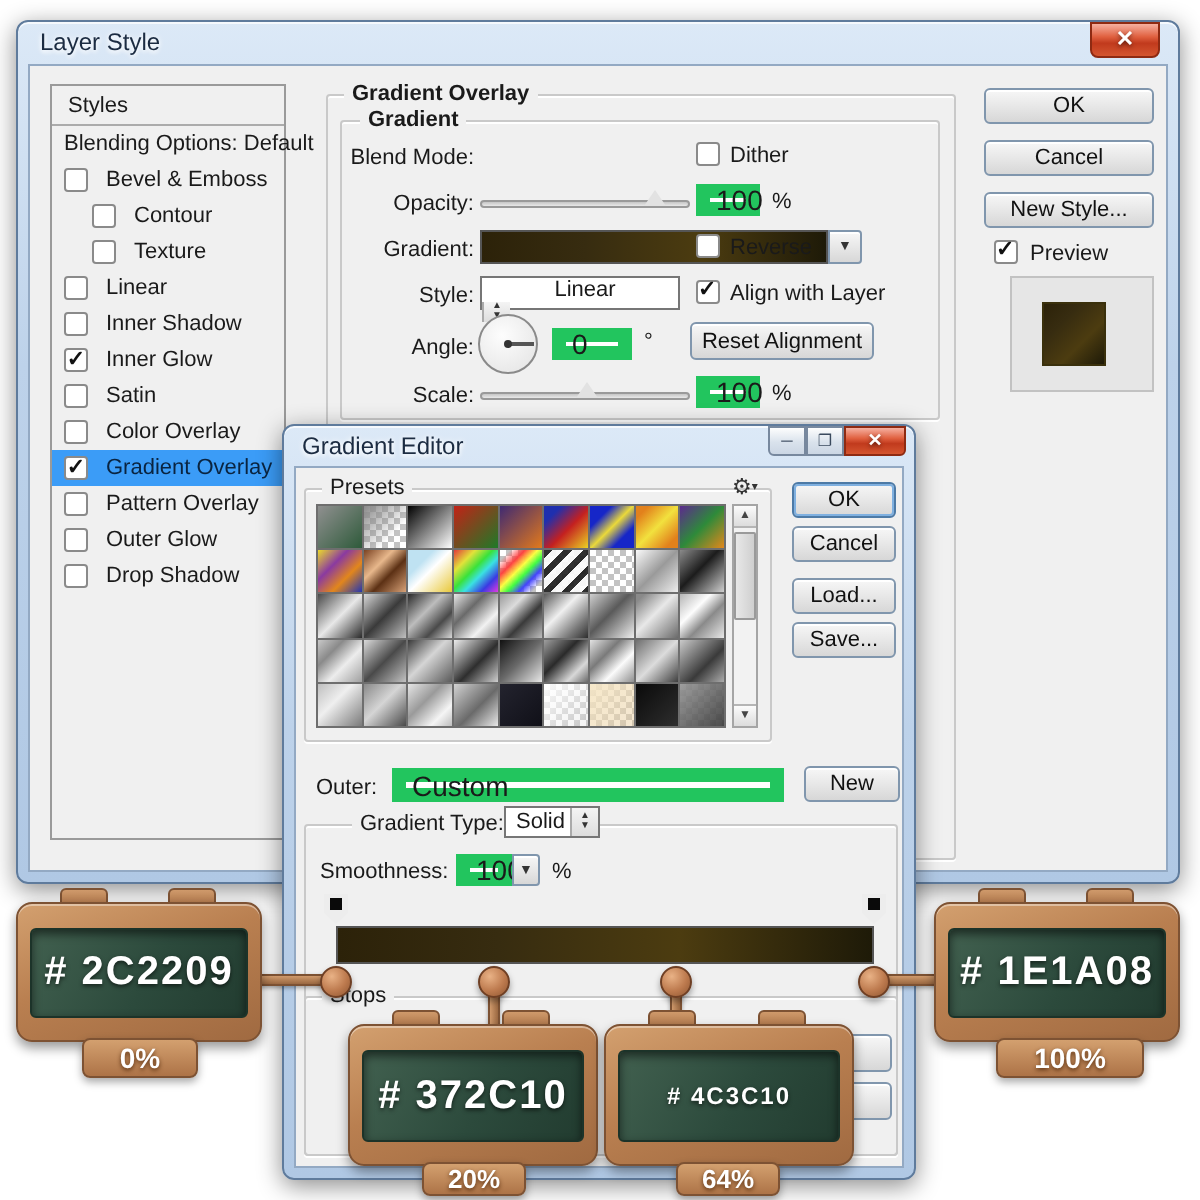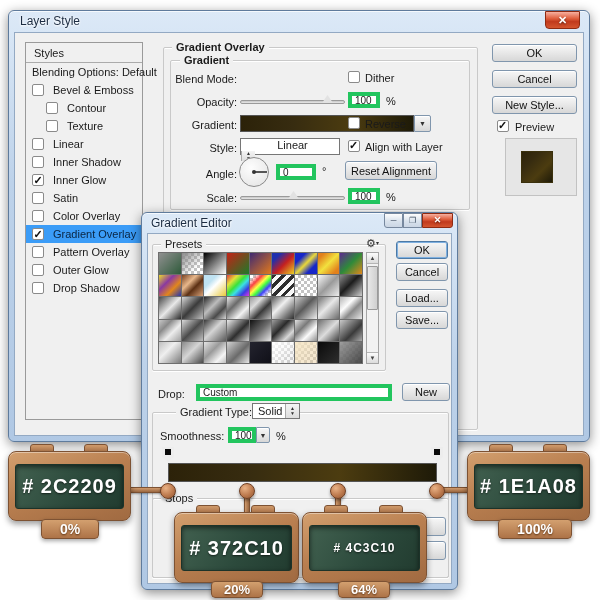--- a/index.html
+++ b/index.html
@@ -31,21 +31,21 @@
            box-shadow:inset 0 1px 0 #fff, 0 1px 0 #fff; }
   .glabel { position:absolute; background:#f0f0f0; padding:0 4px; font-size:11px; white-space:nowrap; }
   .glabel.bold { font-weight:bold; }
 
   
   .btn { position:absolute; display:flex; align-items:center; justify-content:center;
          background:linear-gradient(180deg,#f7f7f7,#e9e9e9 45%,#d7d7d7);
          border:1px solid #8096ad; border-radius:3px; font-size:11px; color:#111;
          box-shadow:inset 0 1px 0 #fff; }
   .btn.default { box-shadow:inset 0 0 0 1px #7fb0e0, inset 0 1px 0 #fff; border-color:#4d7aa6; }
-  .input { position:absolute; background:#fff; border:4px solid #22c55e; font-size:10px;
+  .input { position:absolute; background:#fff; border:7px solid #22c55e; font-size:14px;
            padding:1px 3px; display:flex; align-items:center; }
   .dd { position:absolute; background:#fff; border:1px solid #767676; display:flex;
         align-items:center; font-size:11px; }
   .dd .dd-text { flex:1; padding-left:5px; }
   .spin { width:14px; align-self:stretch; border-left:1px solid #aaa;
           background:linear-gradient(180deg,#f4f4f4,#ddd); display:flex; flex-direction:column;
           align-items:center; justify-content:center; }
   .spin span { font-size:5px; line-height:5px; color:#333; }
   .caret { font-size:7px; color:#333; }
   .cb { position:absolute; width:12px; height:12px; background:#fff; border:1px solid #8a8a8a;
@@ -315,21 +315,21 @@
     <span class="arr">▲</span>
     <span class="vthumb" style="top:13px;height:44px;"></span>
     <span class="arr dn">▼</span>
   </div>
 
   <div class="btn default" style="left:396px;top:241px;width:52px;height:18px;">OK</div>
   <div class="btn" style="left:396px;top:263px;width:52px;height:18px;">Cancel</div>
   <div class="btn" style="left:396px;top:289px;width:52px;height:18px;">Load...</div>
   <div class="btn" style="left:396px;top:311px;width:52px;height:18px;">Save...</div>
 
-  <div class="lbl" style="left:158px;top:388px;">Drop:</div>
+  <div class="lbl" style="left:158px;top:388px;">Outer:</div>
   <div class="input" style="left:196px;top:384px;width:196px;height:17px;">Custom</div>
   <div class="btn" style="left:402px;top:383px;width:48px;height:18px;">New</div>
 
   <div class="group" style="left:152px;top:412px;width:297px;height:166px;"></div>
   <div class="glabel abs" style="left:176px;top:406px;">Gradient Type:</div>
   <div class="dd" style="left:252px;top:403px;width:48px;height:16px;">
     <span class="dd-text">Solid</span>
     <span class="spin">
         <span>▲</span>
         <span>▼</span>

